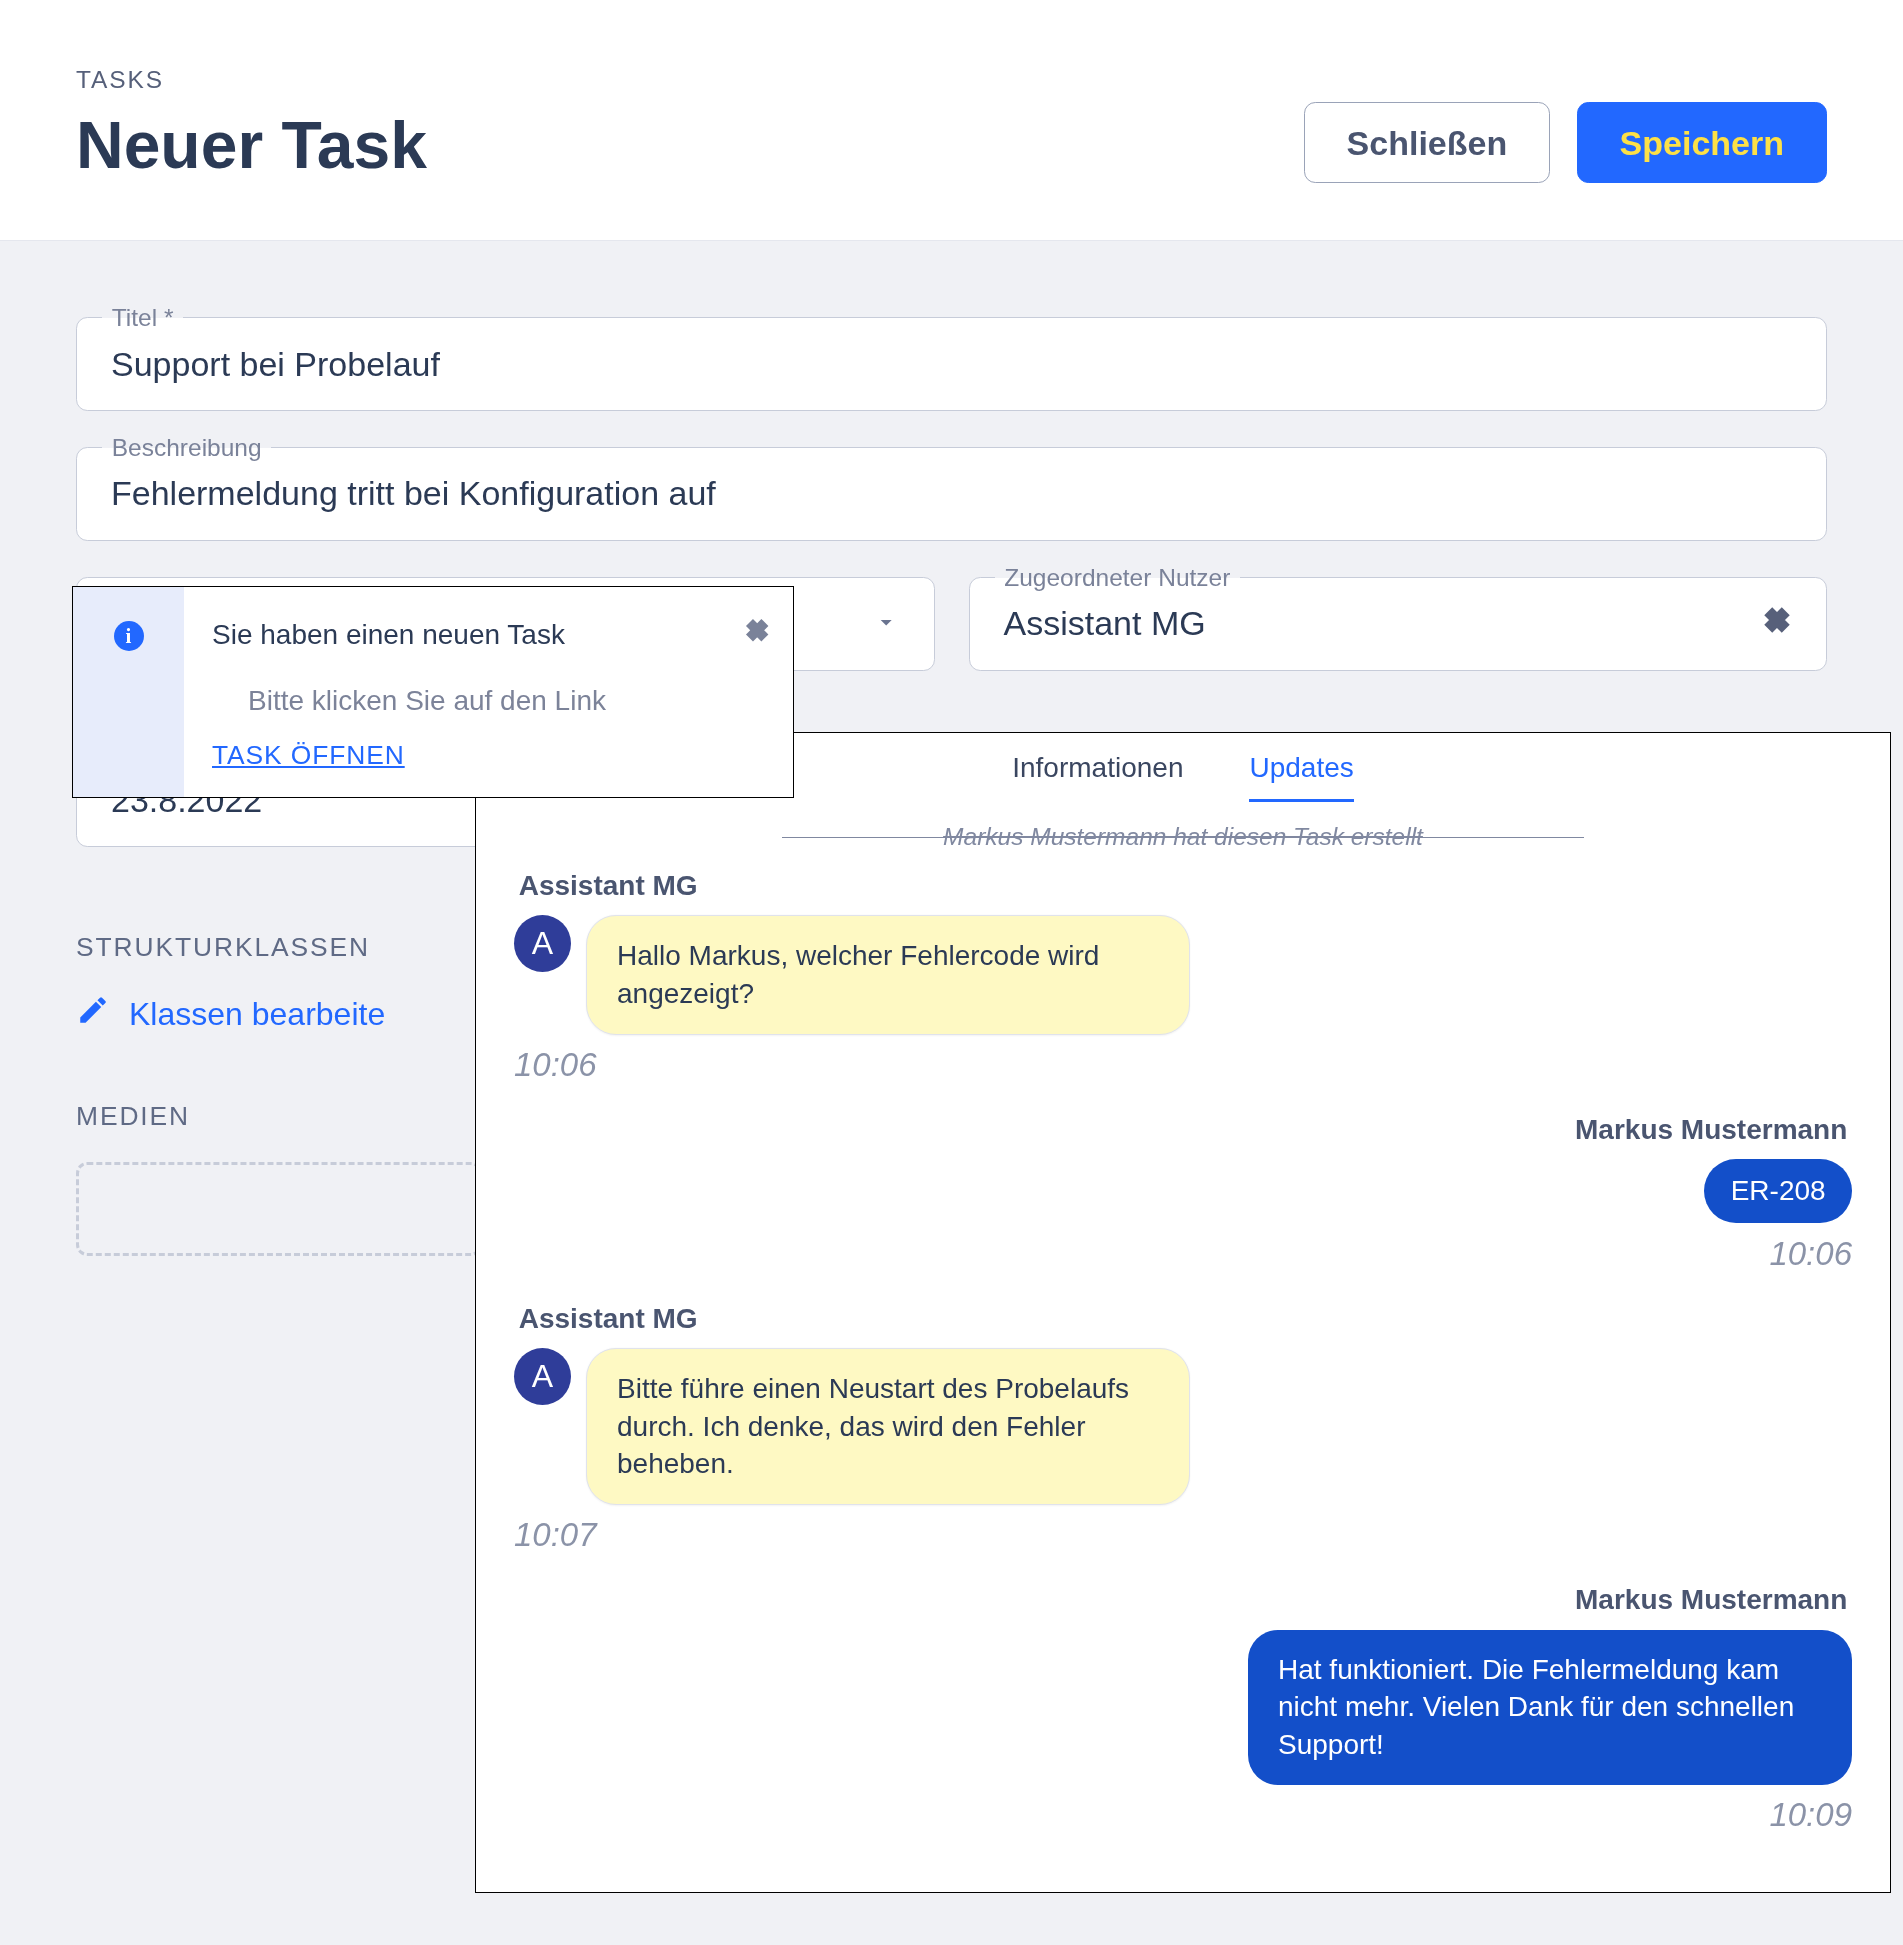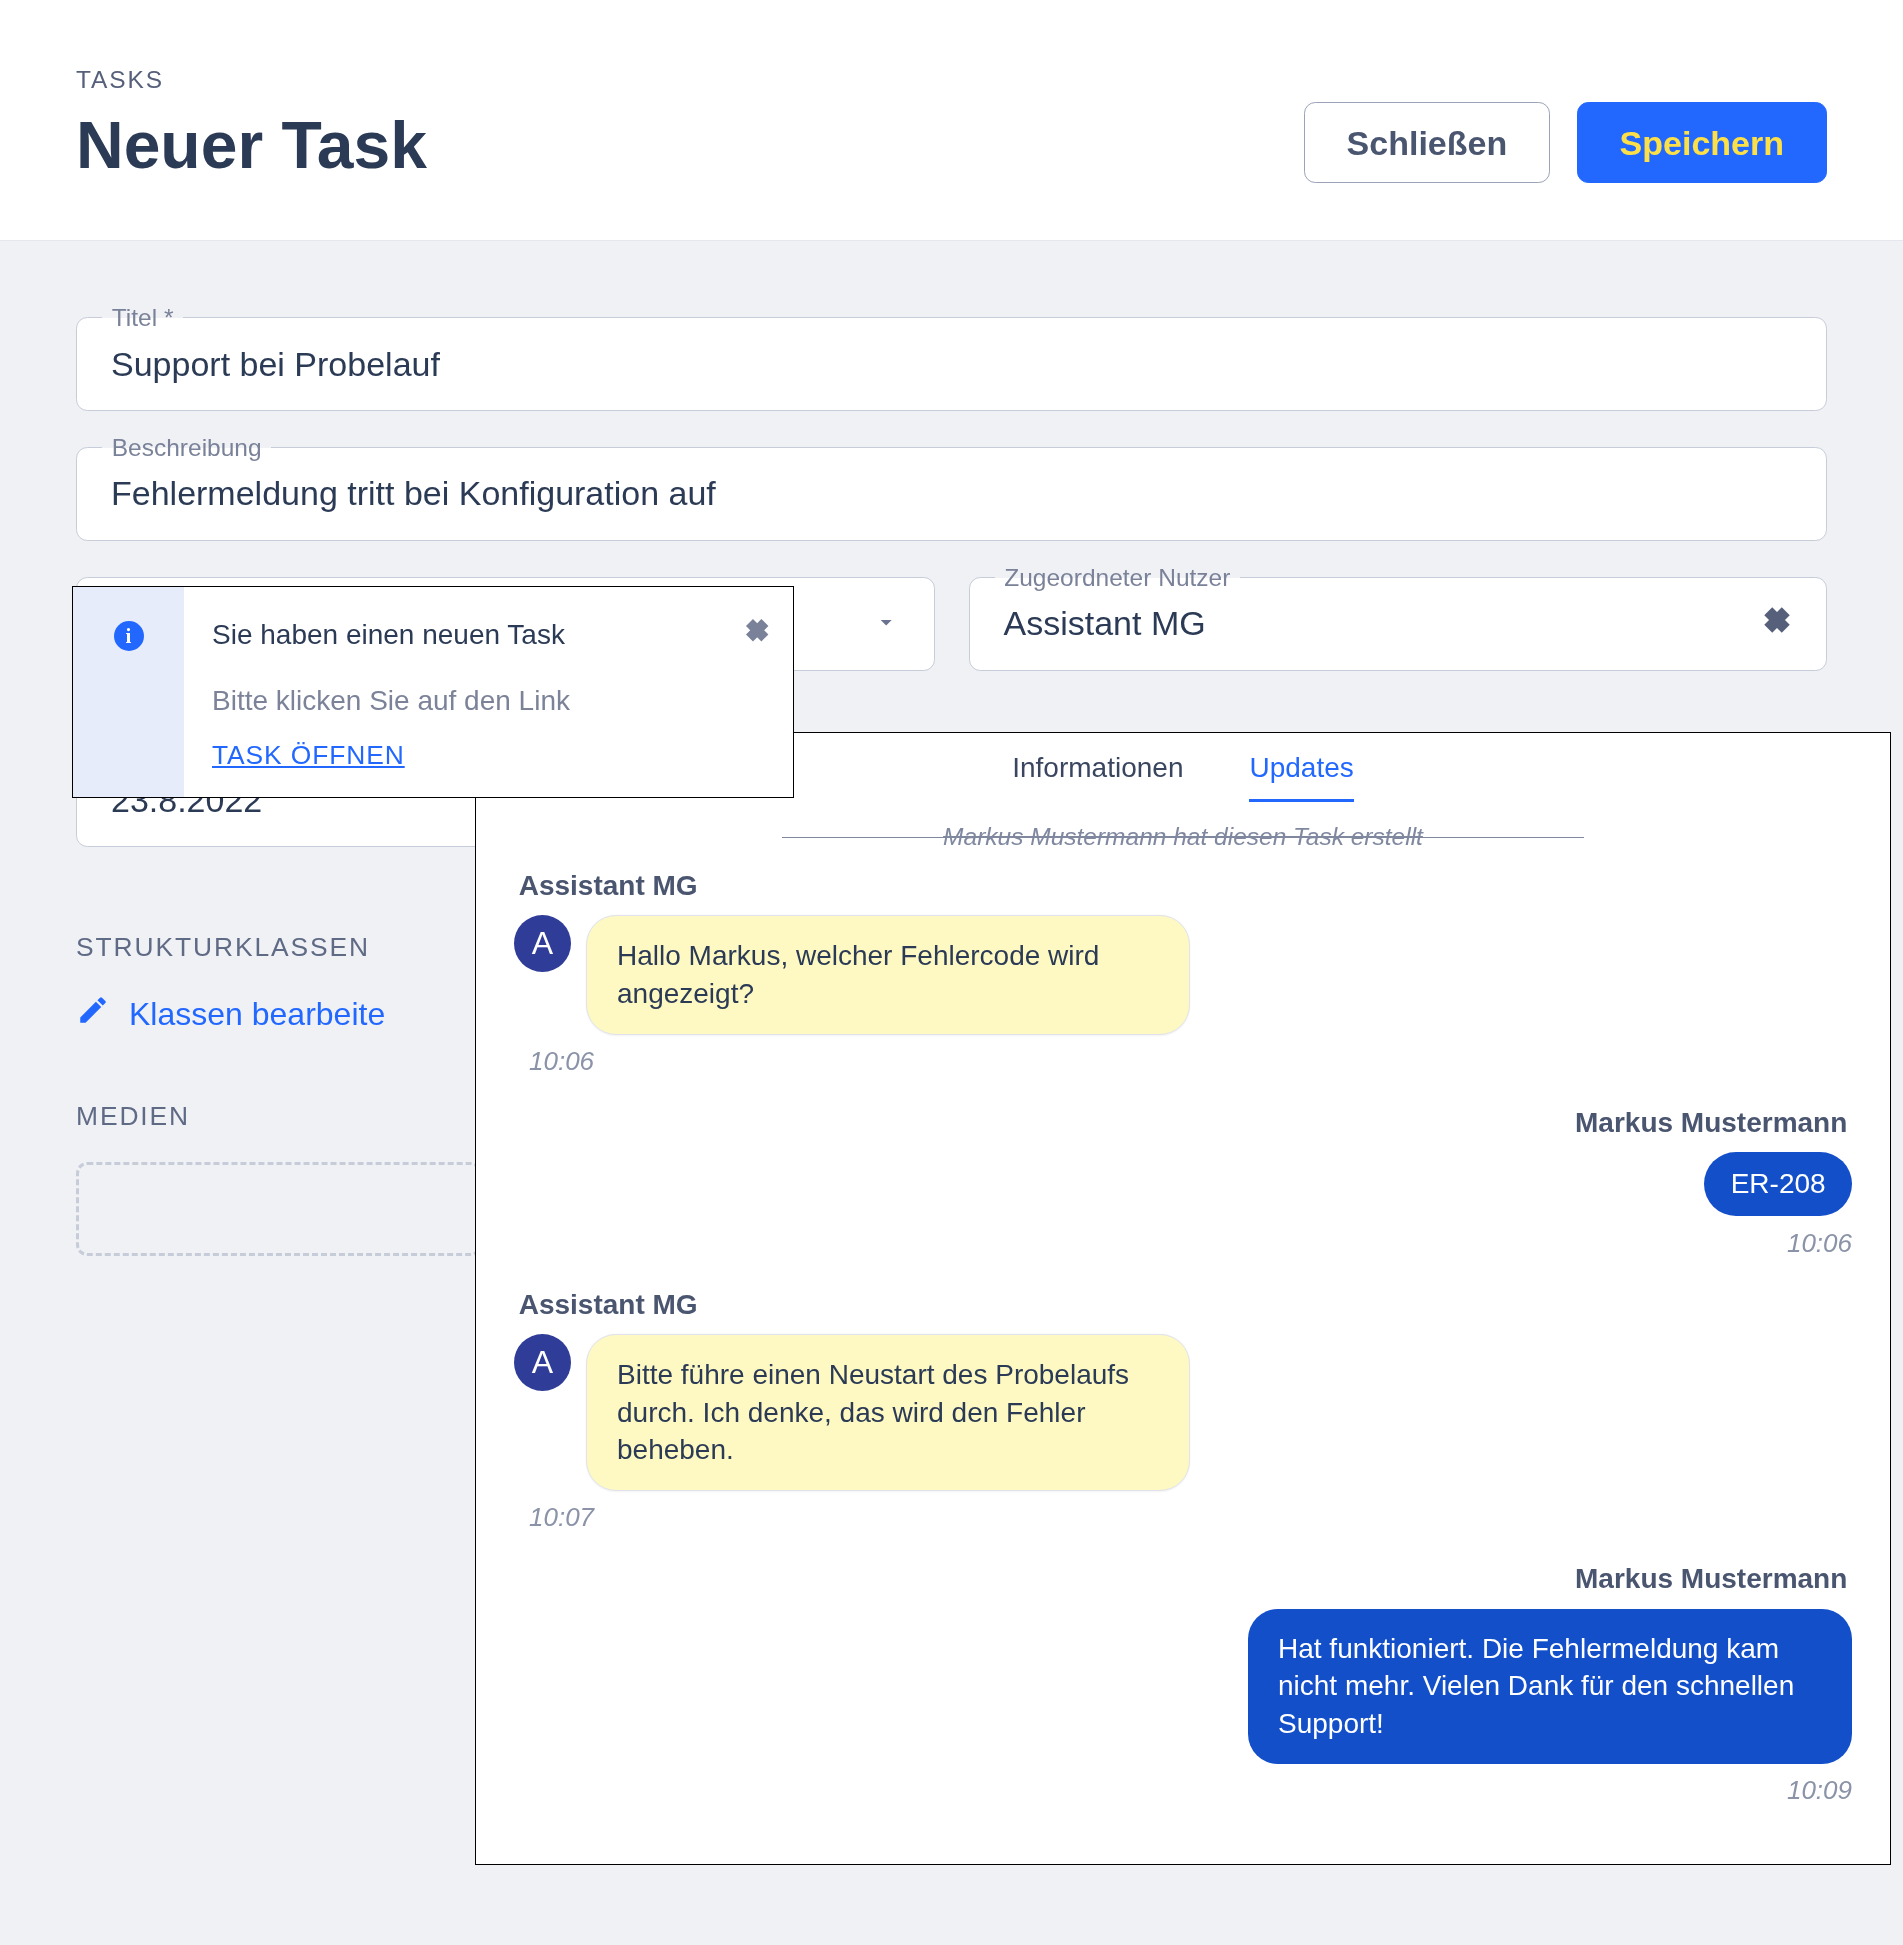--- a/index.html
+++ b/index.html
@@ -133,21 +133,21 @@
       display: flex; align-items: center; justify-content: center;
       font-size: 21px; font-weight: 700;
       font-family: Georgia, serif;
     }
     .toast-body {
       flex: 1;
       padding: 32px 28px 26.4px 28px;
       position: relative;
     }
     .toast-title { font-size: 28px; color: #2b3a55; margin-bottom: 34px; }
-    .toast-sub   { font-size: 28px; color: #7c8399; margin-bottom: 22.7px; }
+    .toast-sub   { font-size: 28px; color: #7c8399; margin-bottom: 22.7px; margin-left: 36px; }
     .toast-link  { font-size: 26.4px; color: #2268ff; text-decoration: underline; letter-spacing: 0.9px; cursor: pointer; }
     .toast-x {
       position: absolute; top: 30px; right: 22.7px; cursor: pointer;
       width: 26.4px; height: 26.4px;
     }
     .toast-x svg { width: 26.4px; height: 26.4px; stroke: #7a8299; stroke-width: 9; fill: none; }
 
     
     .section-heading {
       font-size: 26.4px;
@@ -241,25 +241,24 @@
       color: #2b3a55;
       border: 0.5px solid #e0e3ec;
       box-shadow: 0 0.9px 1.9px rgba(0,0,0,0.05);
     }
     .bubble.dark {
       background: #134fc9;
       color: #ffffff;
     }
     .bubble.pill { border-radius: 57px; padding: 13.2px 26.4px; }
     .msg-time {
-      font-size: 26px;
+      font-size: 33px;
       color: #8b93a8;
       font-style: italic;
       margin-top: 11.3px;
-      margin-left: 15px;
     }
     .msg-time.right { text-align: right; }
     .msg-author.right { text-align: right; margin-right: 4.7px; }
 
   </style>
 </head>
 <body>
 
 <div class="header">
   <div class="header-left">

